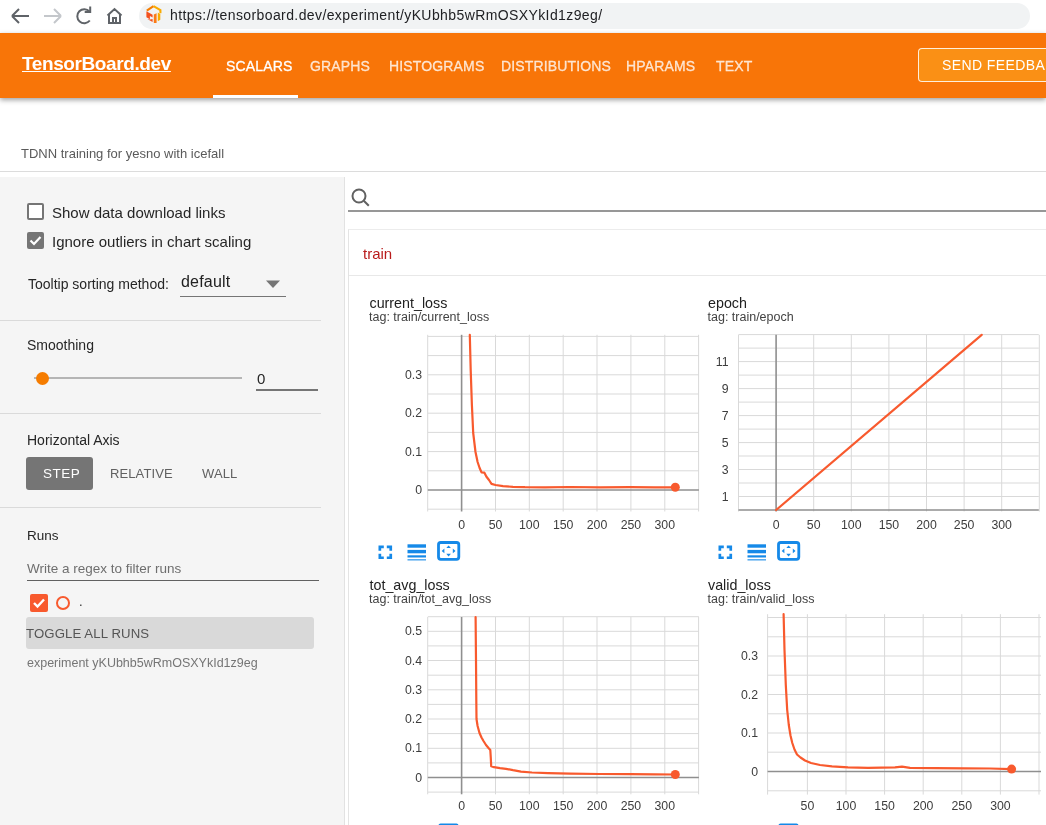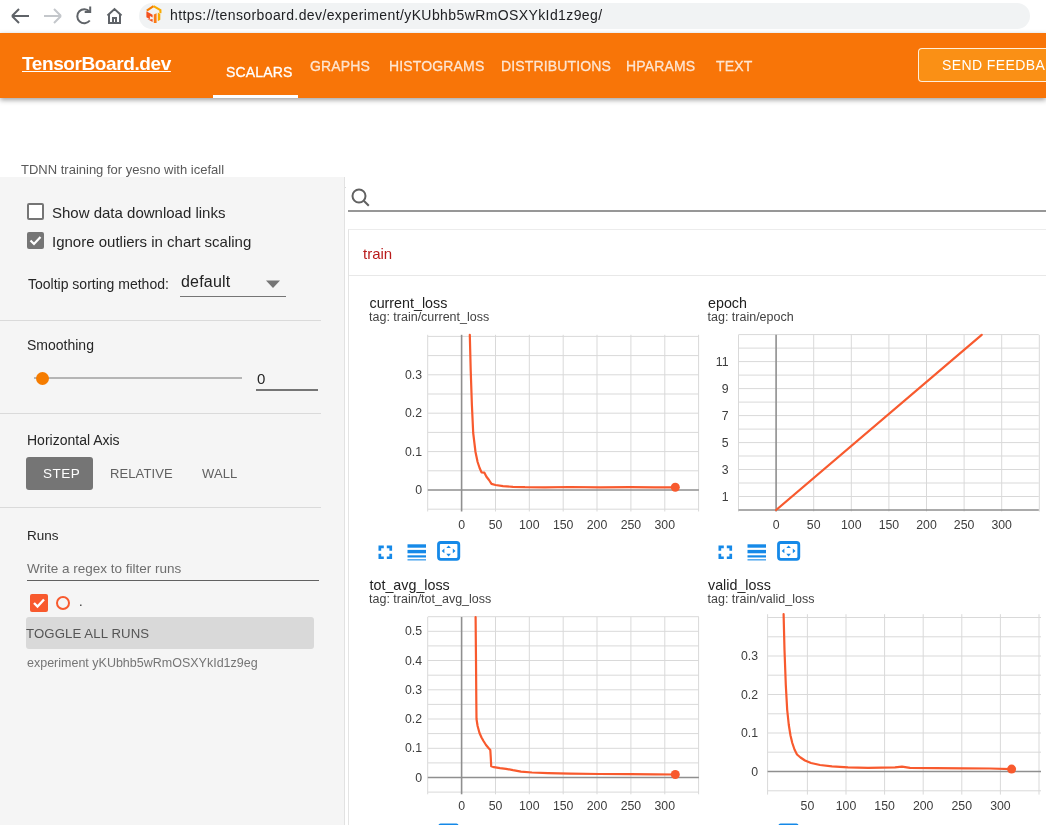--- a/index.html
+++ b/index.html
@@ -9,27 +9,27 @@
 
   
   #browserbar { position:absolute; left:0; top:0; width:1046px; height:38px; background:#fff; }
   #urlpill { position:absolute; left:139px; top:3px; width:891px; height:26px; border-radius:13px; background:#f1f3f4; }
   #urltext { position:absolute; left:170px; top:7px; font-size:14px; color:#202124; letter-spacing:0.4px; }
 
   
   #header { position:absolute; left:0; top:33px; width:1046px; height:65px; background:#f87508; box-shadow:0 2px 5px rgba(0,0,0,0.38); z-index:5; }
   #logo { position:absolute; left:22px; top:20px; font-size:19px; font-weight:bold; color:#fff; letter-spacing:-0.4px;text-decoration:underline; }
   .tab { position:absolute; top:25px; font-size:14px; color:rgba(255,255,255,0.76); letter-spacing:0.15px; -webkit-text-stroke:0.3px; }
-  .tab.active { color:#fff;margin-top:6px; }
+  .tab.active { color:#fff; }
   #indicator { position:absolute; left:213px; top:61.5px; width:85px; height:3px; background:#fff; }
   #feedback { position:absolute; left:918px; top:15px; width:140px; height:34px; border:1.5px solid rgba(255,255,255,0.85); border-radius:4px; background:#fa9015; }
   #feedback span { position:absolute; left:23px; top:8px; font-size:14px; color:#fff; letter-spacing:0.4px; white-space:nowrap; }
 
   
-  #infobar { position:absolute; left:0; top:98px; width:1046px; height:74px; background:#fff; border-bottom:1px solid #dcdcdc;margin-top:16px; }
+  #infobar { position:absolute; left:0; top:98px; width:1046px; height:74px; background:#fff; border-bottom:1px solid #dcdcdc; }
   #infotext { position:absolute; left:21px; top:48px; font-size:13px; color:#5a5a5a; }
 
   
   #sidebar { position:absolute; left:0; top:177px; width:345px; height:648px; background:#f5f5f5; border-right:1px solid #e2e2e2; }
   .sdiv { position:absolute; left:0; width:321px; height:1px; background:#dadada; }
   .cbox { position:absolute; width:17px; height:17px; border-radius:2px; }
   .slabel { position:absolute; font-size:15px; color:#262626; }
   .slabel2 { position:absolute; font-size:14px; color:#262626;text-align:center; }
 
   

